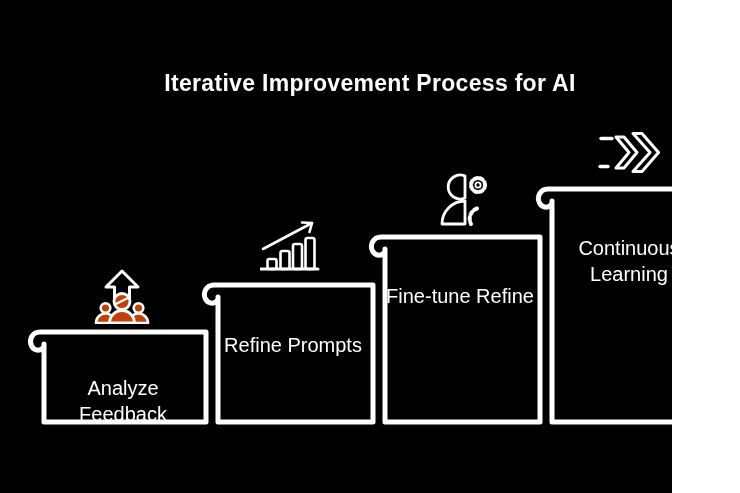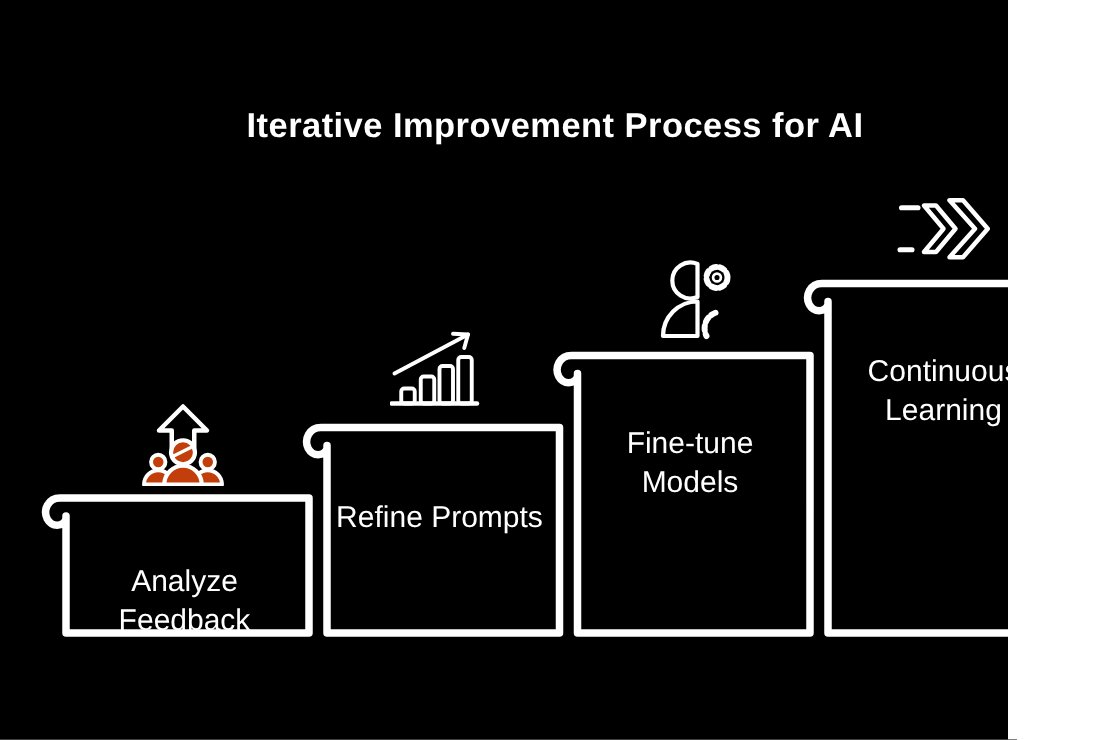--- a/index.html
+++ b/index.html
@@ -96,16 +96,16 @@
 
   <svg class="icon-svg" style="left:598px; top:130px;" width="62" height="45" viewBox="0 0 62 45">
     <path class="st" stroke-width="3.4" d="M 3 8.5 L 14 8.5"></path>
     <path class="st" stroke-width="3.4" d="M 2 36.5 L 10 36.5"></path>
     <path class="st" stroke-width="3" d="M 18 7 L 26 7 L 39 22.5 L 26 38 L 18 38 L 31 22.5 Z"></path>
     <path class="st" stroke-width="3" d="M 35 3.5 L 44 3.5 L 60.5 22.5 L 44 41.5 L 35 41.5 L 52 22.5 Z"></path>
   </svg>
 
   <div class="step-label" style="left:293px; top:296px;">Refine Prompts</div>
   <div class="step-label" style="left:123px; top:339px;">Analyze Feedback</div>
-  <div class="step-label" style="left:460px; top:247px;">Fine-tune Models</div>
+  <div class="step-label" style="left:460px; top:247px;">Fine-tune Refine</div>
   <div class="step-label" style="left:629px; top:199px;">Continuous Learning</div>
 
 </div>
 
 </body></html>

